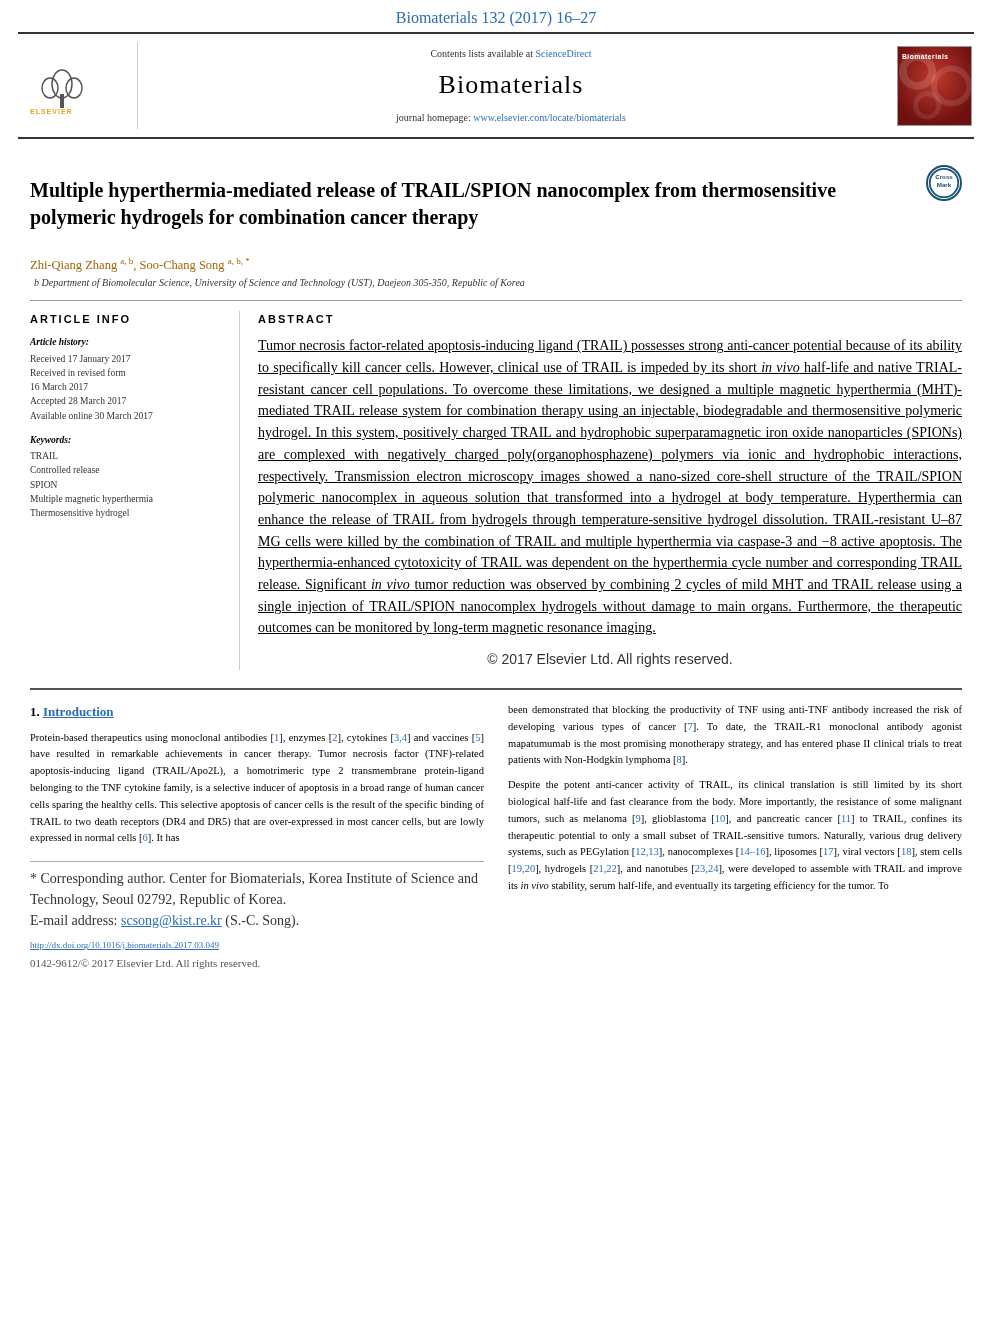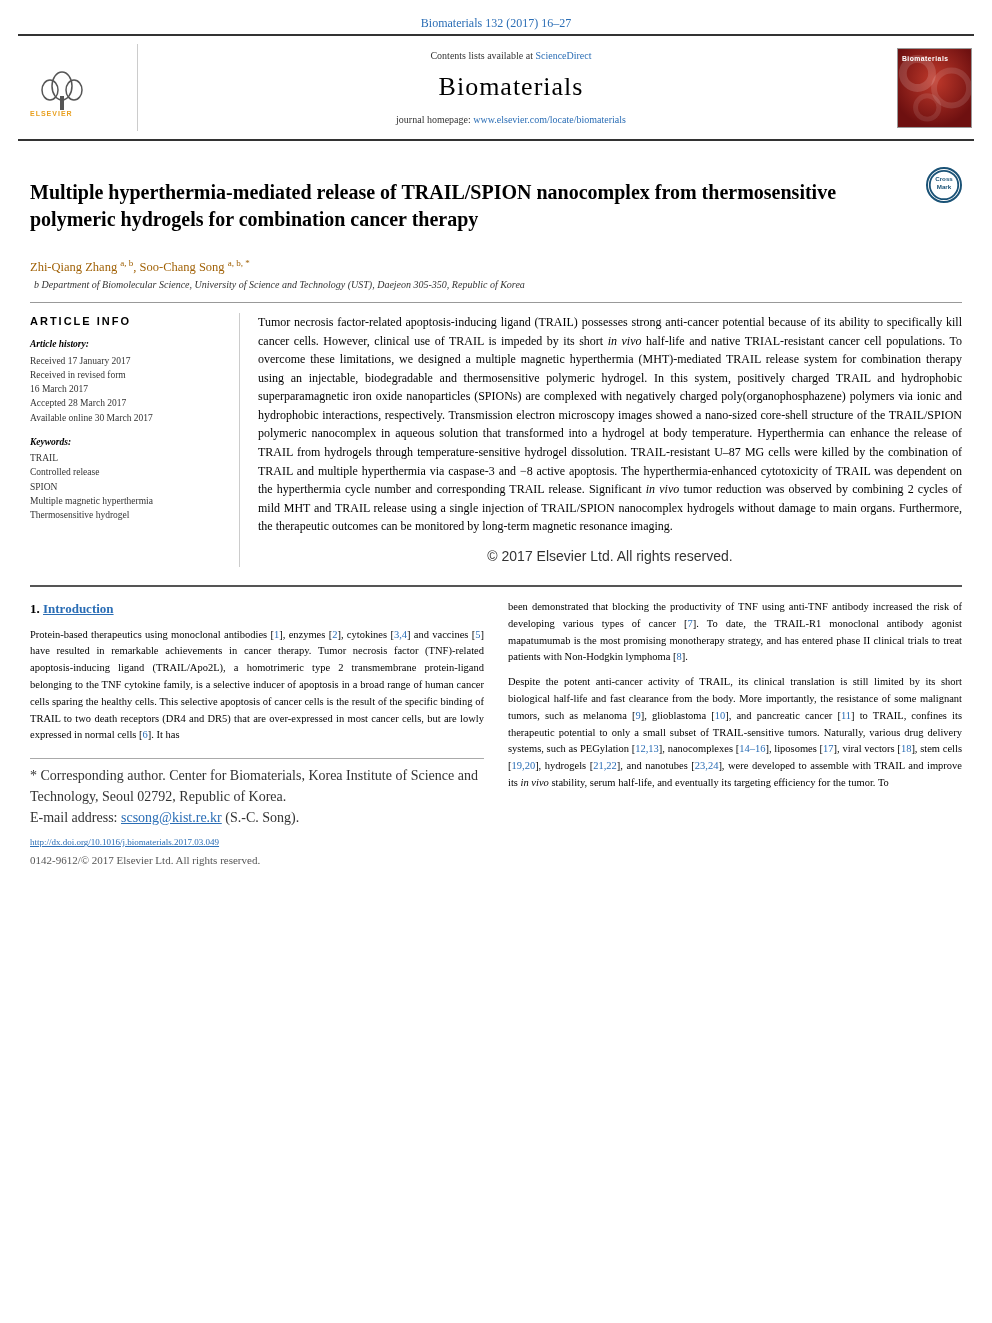--- a/index.html
+++ b/index.html
@@ -13,23 +13,23 @@
       line-height: 1.5;
     }
     .page-container {
       width: 992px;
       background: #fff;
       padding: 0;
     }
     
     .journal-top-bar {
       text-align: center;
-      font-size: 12px;
+      font-size: 16px;
       color: #2a6db5;
-      padding: 14px 0 2px 0;
+      padding: 6px 0 2px 0;
       border-bottom: none;
     }
     
     .header-section {
       display: flex;
       align-items: stretch;
       border-top: 2px solid #333;
       border-bottom: 2px solid #333;
       margin: 0 18px;
       padding: 8px 0;
@@ -173,24 +173,25 @@
     }
     .keywords-list {
       font-size: 9.5px;
       color: #333;
     }
     .keyword-item {
       display: block;
       line-height: 1.5;
     }
     .abstract-text {
-      font-size: 12px;
+      font-size: 14px;
       line-height: 1.55;
       text-align: justify;
       color: #000;
+      text-decoration: underline;
     }
     .abstract-text em {
       font-style: italic;
     }
     .copyright-line {
       text-align: center;
       font-size: 14px;
       color: #333;
       margin-top: 10px;
       font-family: Liberation Sans, sans-serif;
@@ -351,20 +352,21 @@
         <div class="keywords-list">
           <span class="keyword-item">TRAIL</span>
           <span class="keyword-item">Controlled release</span>
           <span class="keyword-item">SPION</span>
           <span class="keyword-item">Multiple magnetic hyperthermia</span>
           <span class="keyword-item">Thermosensitive hydrogel</span>
         </div>
       </div>
 
       <div class="abstract-col">
+        <div class="col-section-title">ABSTRACT</div>
         <div class="abstract-text">
           Tumor necrosis factor-related apoptosis-inducing ligand (TRAIL) possesses strong anti-cancer potential because of its ability to specifically kill cancer cells. However, clinical use of TRAIL is impeded by its short <em>in vivo</em> half-life and native TRIAL-resistant cancer cell populations. To overcome these limitations, we designed a multiple magnetic hyperthermia (MHT)-mediated TRAIL release system for combination therapy using an injectable, biodegradable and thermosensitive polymeric hydrogel. In this system, positively charged TRAIL and hydrophobic superparamagnetic iron oxide nanoparticles (SPIONs) are complexed with negatively charged poly(organophosphazene) polymers via ionic and hydrophobic interactions, respectively. Transmission electron microscopy images showed a nano-sized core-shell structure of the TRAIL/SPION polymeric nanocomplex in aqueous solution that transformed into a hydrogel at body temperature. Hyperthermia can enhance the release of TRAIL from hydrogels through temperature-sensitive hydrogel dissolution. TRAIL-resistant U–87 MG cells were killed by the combination of TRAIL and multiple hyperthermia via caspase-3 and −8 active apoptosis. The hyperthermia-enhanced cytotoxicity of TRAIL was dependent on the hyperthermia cycle number and corresponding TRAIL release. Significant <em>in vivo</em> tumor reduction was observed by combining 2 cycles of mild MHT and TRAIL release using a single injection of TRAIL/SPION nanocomplex hydrogels without damage to main organs. Furthermore, the therapeutic outcomes can be monitored by long-term magnetic resonance imaging.
         </div>
         <div class="copyright-line">© 2017 Elsevier Ltd. All rights reserved.</div>
       </div>
     </div>
 
     <hr class="divider-thick" style="margin-top:18px;">
 
     <div class="intro-two-col">

